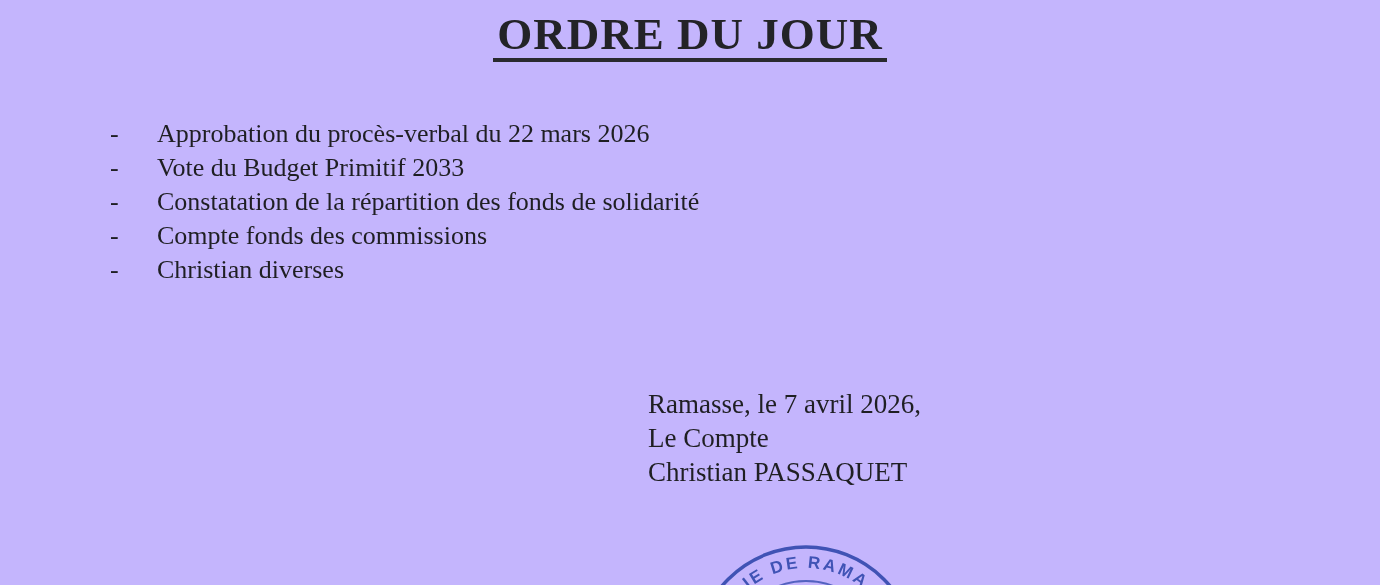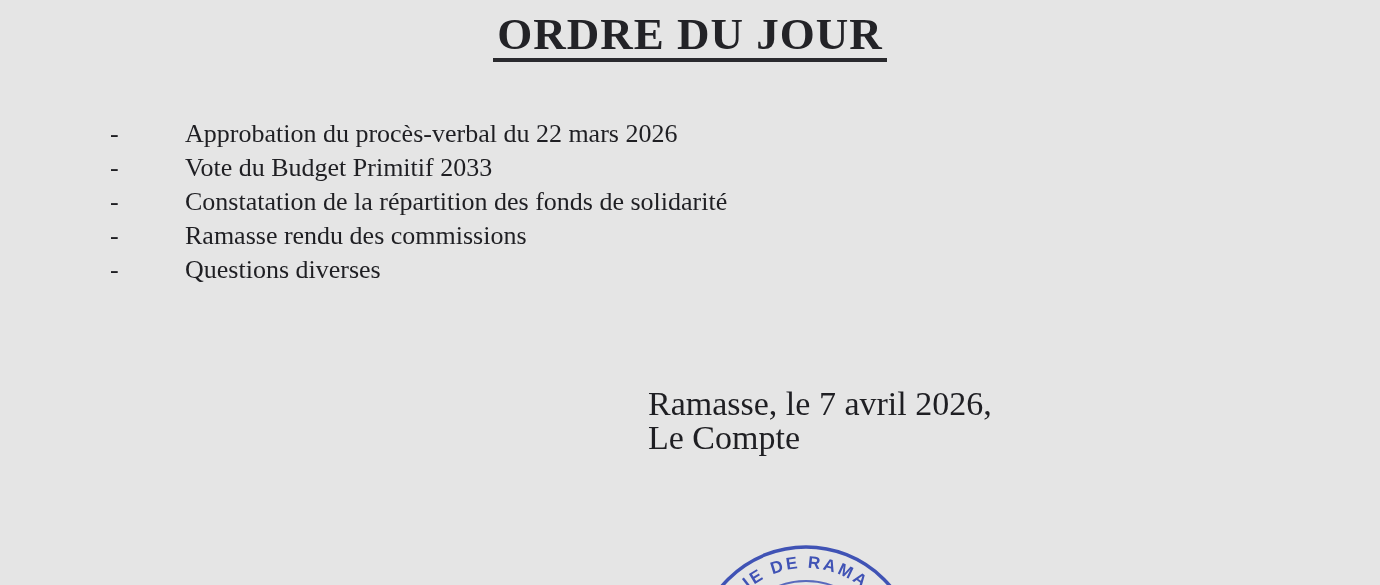--- a/index.html
+++ b/index.html
@@ -6,21 +6,21 @@
   html, body { width: 1380px; height: 585px; overflow: hidden; }
   body {
     background: #ffffff;
     font-family: "Liberation Serif", "DejaVu Serif", serif;
     color: #202024;
     position: relative;
   }
   .page {
     position: absolute;
     inset: 0;
-    background: #e5e5e5;
+    background: #c4b5fd;
   }
   .title-wrap {
     position: absolute;
     top: 12px;
     left: 0;
     width: 100%;
     text-align: center;
   }
   .doc-title {
     display: inline-block;
@@ -43,27 +43,26 @@
   .agenda-item {
     display: flex;
     align-items: baseline;
   }
   .agenda-dash {
     width: 47px;
     flex: 0 0 47px;
   }
   .agenda-text {
     white-space: nowrap;
-    margin-left: 28px;
   }
   .signature {
     position: absolute;
     top: 387px;
     left: 648px;
-    font-size: 34px;
+    font-size: 27px;
     line-height: 34px;
     color: #1f1f23;
   }
   .stamp-svg {
     position: absolute;
     left: 666px;
     top: 540px;
     width: 280px;
     height: 45px;
     overflow: hidden;
@@ -96,32 +95,33 @@
         <span class="agenda-text">Vote du Budget Primitif 2033</span>
       </div>
 
       <div class="agenda-item">
         <span class="agenda-dash">-</span>
         <span class="agenda-text">Constatation de la répartition des fonds de solidarité</span>
       </div>
 
       <div class="agenda-item">
         <span class="agenda-dash">-</span>
-        <span class="agenda-text">Ramasse rendu des commissions</span>
+        <span class="agenda-text">Compte fonds des commissions</span>
       </div>
 
       <div class="agenda-item">
         <span class="agenda-dash">-</span>
-        <span class="agenda-text">Questions diverses</span>
+        <span class="agenda-text">Christian diverses</span>
       </div>
     </div>
 
   <div class="signature">
     <div>Ramasse, le 7 avril 2026,</div>
     <div>Le Compte</div>
+    <div>Christian PASSAQUET</div>
   </div>
 
   <svg class="stamp-svg" viewBox="0 0 280 45" xmlns="http://www.w3.org/2000/svg">
 
     <circle cx="140" cy="117" r="110" fill="none" stroke="#4053b5" stroke-width="3.5"></circle>
 
     <circle cx="140" cy="117" r="76" fill="none" stroke="#4053b5" stroke-width="2" opacity="0.85"></circle>
 
     <defs>
       <path id="stampTextArc" d="M 51 117 A 89 89 0 0 1 229 117" fill="none"></path>

